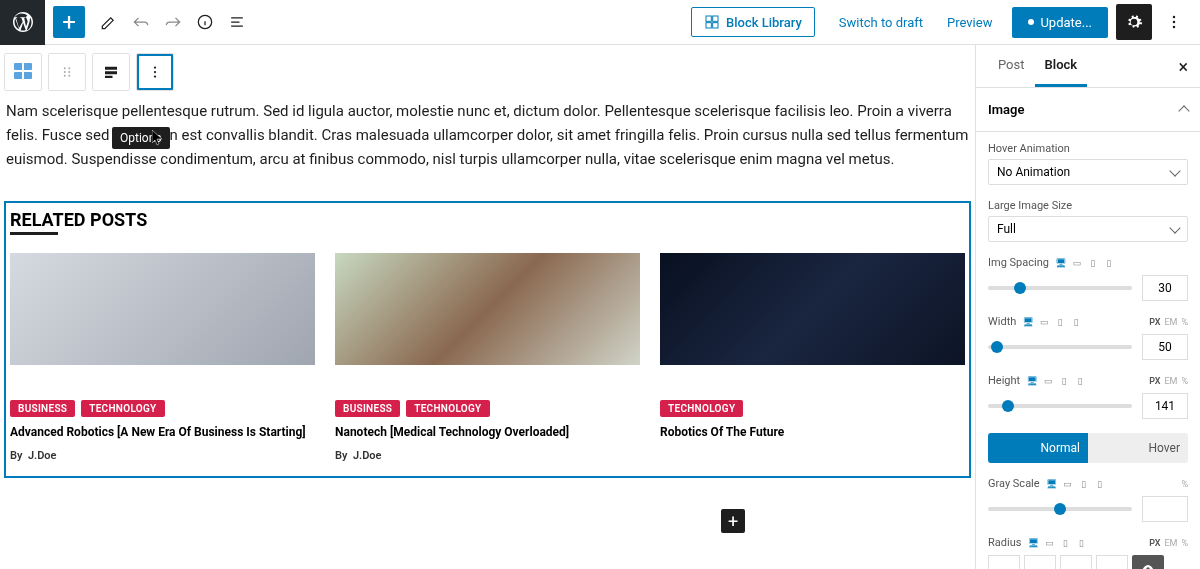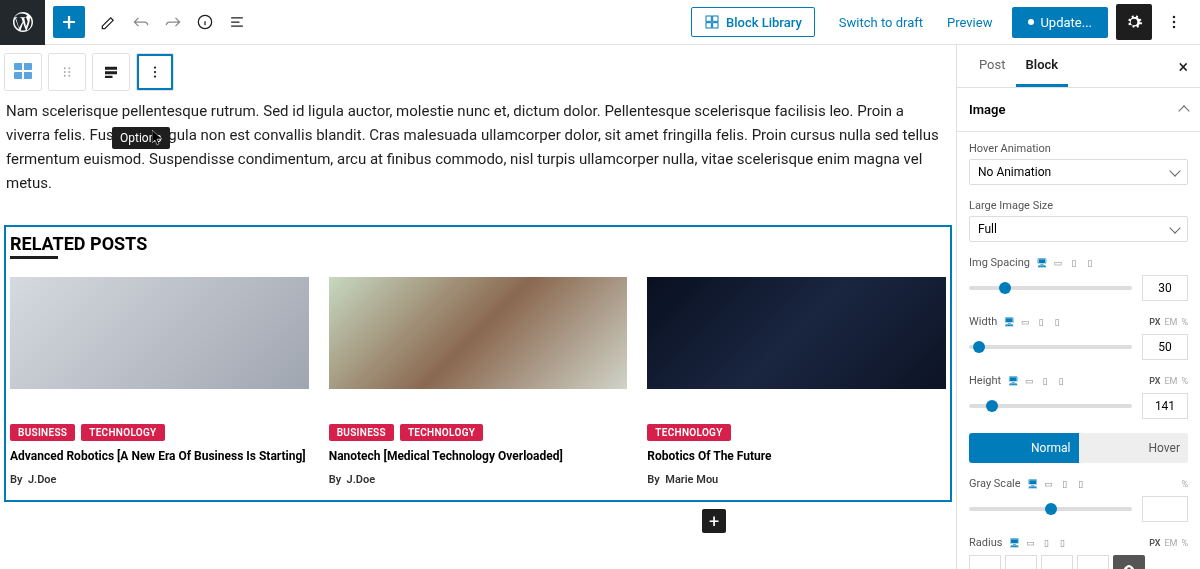--- a/index.html
+++ b/index.html
@@ -45,21 +45,21 @@
 .post-img.p2 { background: linear-gradient(135deg, #c8d8c0 0%, #8a6850 50%, #d0d4c8 100%); }
 .post-img.p3 { background: linear-gradient(135deg, #081020 0%, #1a2540 50%, #0c1425 100%); }
 .post-tags { display: flex; gap: 6px; margin-bottom: 8px; }
 .post-tag { background: #d6204c; color: #fff; font-size: 10px; font-weight: 600; padding: 3px 8px; letter-spacing: 0.3px; border-radius: 2px; }
 .post-title { font-size: 12px; font-weight: 700; line-height: 1.3; margin-bottom: 8px; }
 .post-by { font-size: 11px; color: #666; }
 .post-by span { font-weight: 600; color: #333; }
 
 .plus-float { position: absolute; right: 230px; bottom: 36px; width: 24px; height: 24px; background: #1e1e1e; color: #fff; display: flex; align-items: center; justify-content: center; font-size: 18px; border-radius: 2px; cursor: pointer; }
 
-.sidebar { width: 244px; border-left: 1px solid #e0e0e0; background: #fff; overflow-y: auto; font-size: 12px; }
+.sidebar { width: 225px; border-left: 1px solid #e0e0e0; background: #fff; overflow-y: auto; font-size: 12px; }
 .sidebar-tabs { display: flex; justify-content: space-between; align-items: center; padding: 0 12px; border-bottom: 1px solid #e0e0e0; }
 .tabs-inner { display: flex; }
 .sidebar-tab { padding: 12px 10px; font-size: 13px; color: #666; cursor: pointer; border-bottom: 3px solid transparent; }
 .sidebar-tab.active { color: #1e1e1e; font-weight: 600; border-bottom-color: #007cba; }
 .close-x { font-size: 18px; color: #1e1e1e; cursor: pointer; }
 
 .panel-header { display: flex; justify-content: space-between; align-items: center; padding: 14px 12px; border-bottom: 1px solid #e0e0e0; font-weight: 600; font-size: 13px; cursor: pointer; }
 .panel-body { padding: 10px 12px; }
 .field { margin-bottom: 14px; }
 .field-label { font-size: 11px; color: #555; margin-bottom: 4px; display: block; }
@@ -229,21 +229,20 @@
           </div>
           <div class="post-title">Nanotech [Medical Technology Overloaded]</div>
           <div class="post-by"><span>By</span>&nbsp;&nbsp;<span>J.Doe</span></div>
         </div>
         <div class="post-item">
           <div class="post-img p3"></div>
           <div class="post-tags">
             <span class="post-tag">TECHNOLOGY</span>
           </div>
           <div class="post-title">Robotics Of The Future</div>
-          <div class="post-by"><span>By</span>&nbsp;&nbsp;<span>Marie Mou</span></div>
         </div>
       </div>
     </div>
 
     <div class="plus-float">+</div>
   </div>
 
   <div class="sidebar">
     <div class="sidebar-tabs">
       <div class="tabs-inner">

